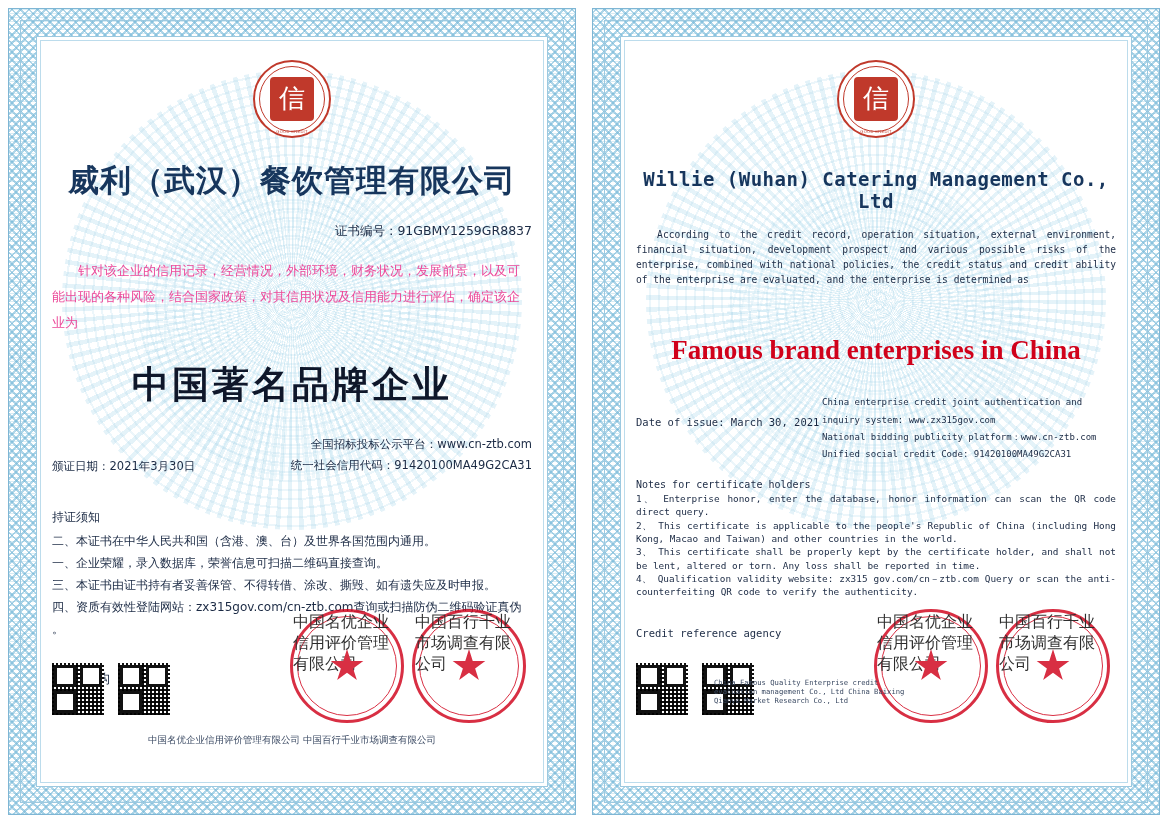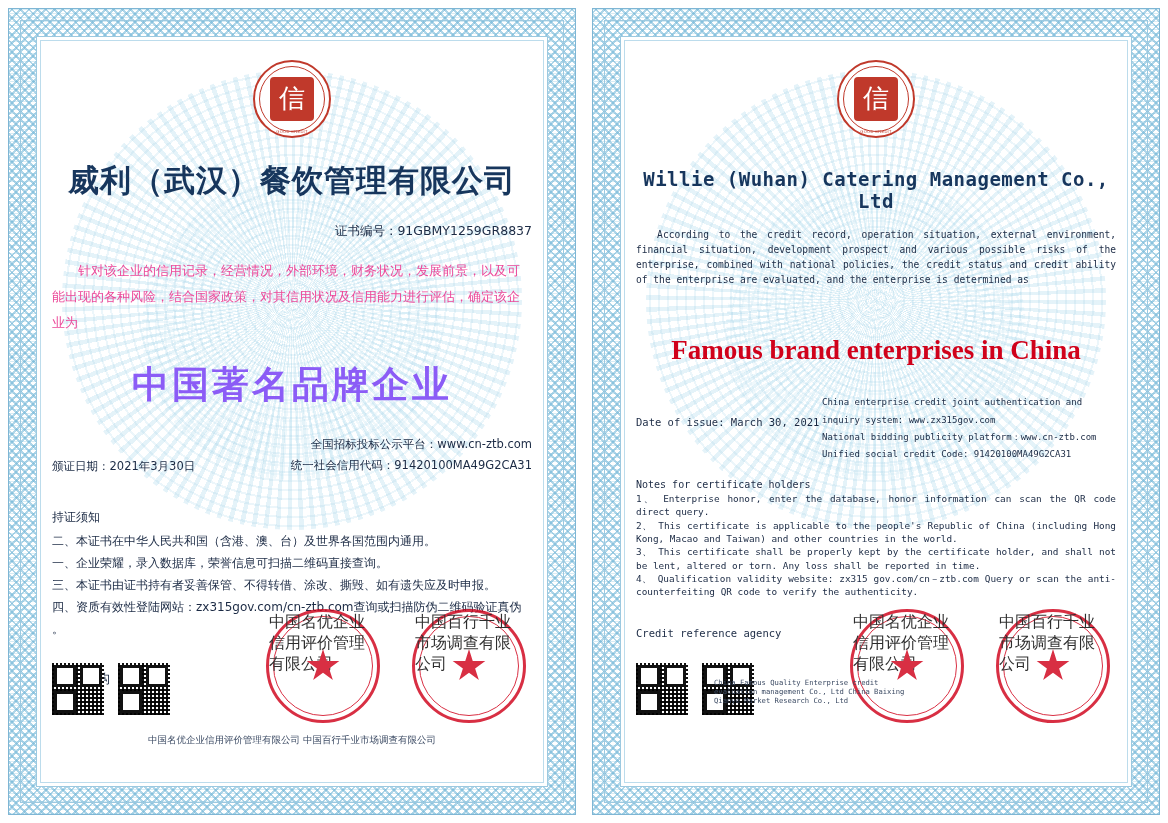--- a/index.html
+++ b/index.html
@@ -164,21 +164,21 @@
     margin-top: 16px;
     font-family: "DejaVu Sans Mono", monospace;
     font-size: 9.6px;
     line-height: 1.55;
     color: #1b2a44;
     text-align: justify;
     text-indent: 2.2em;
   }
   .award-cn {
     text-align: center;
-    color: #8b5cf6;
+    color: #0f172a;
     font-family: "DejaVu Sans", sans-serif;
     font-weight: bold;
     font-size: 37px;
     letter-spacing: 3px;
     margin-top: 24px;
   }
   .award-en {
     text-align: center;
     color: #d0021b;
     font-family: "Liberation Serif", serif;
@@ -297,21 +297,21 @@
     width: 16px; height: 16px;
     border: 3px solid #111;
     background: #fff;
     display: block;
   }
   .stamps {
     position: absolute;
     right: 6px;
     bottom: 28px;
     display: flex;
-    gap: 32px;
+    gap: 8px;
   }
   .stamp {
     width: 108px;
     height: 108px;
     border-radius: 50%;
     border: 3px solid #d0021b;
     position: relative;
     opacity: .82;
   }
   .stamp::before {

